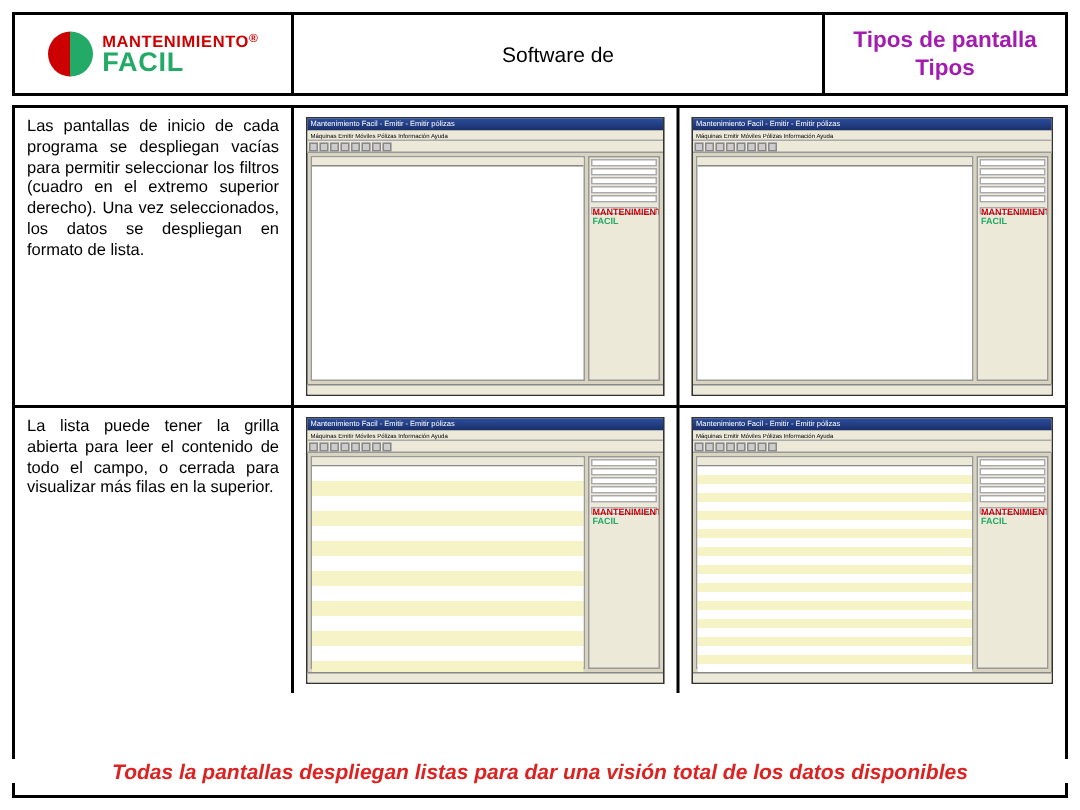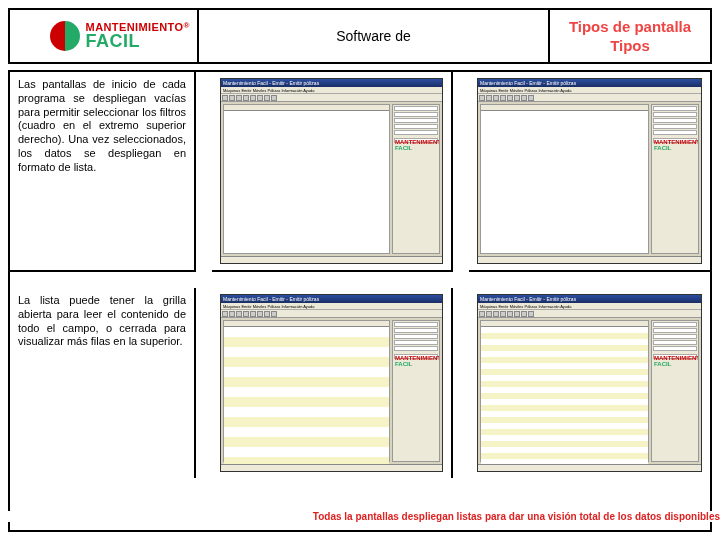--- a/index.html
+++ b/index.html
@@ -22,45 +22,45 @@
     border: 2px solid #000;
   }
   .header-cell {
     border-right: 2px solid #000;
     display: flex;
     align-items: center;
     justify-content: center;
     padding: 4px;
   }
   .header-cell:last-child { border-right: none; }
-  .logo-cell { width: 157px; margin-left: 32px; }
+  .logo-cell { width: 186px; }
   .center-cell { flex: 1; flex-direction: column; line-height: 1.3; font-size: 14px; }
   .right-cell { width: 160px; flex-direction: column; line-height: 1.3; }
-  .right-cell span { color: #ef4444; font-weight: bold; font-size: 15px; }
+  .right-cell span { color: #a21caf; font-weight: bold; font-size: 15px; }
 
   .logo {
     display: flex; align-items: center; gap: 6px;
     font-weight: bold; font-size: 12px;
   }
   .logo .text-stack { line-height: 0.95; }
   .logo .t1 { color: #c00; font-size: 11px; letter-spacing: .4px; }
   .logo .t2 { color: #2a6; font-size: 18px; font-weight: 900; letter-spacing: .5px; }
   .logo .reg { color: #c00; font-size: 8px; vertical-align: top; }
   .gear-ph {
     width: 30px; height: 30px; border-radius: 50%;
     background: conic-gradient(#2a6 0 50%, #c00 50% 100%);
     position: relative;
   }
 
   
   .main {
     display: grid;
     grid-template-columns: 186px 1fr 1fr;
     grid-template-rows: 200px 190px;
-    gap: 16px;
+    gap: 0;
     margin: 6px 8px 0 8px;
     border: 2px solid #000;
     height: 462px;
   }
   .main > div {
     border-right: 2px solid #000;
     border-bottom: 2px solid #000;
     padding: 6px 8px;
     overflow: hidden;
   }
@@ -118,25 +118,26 @@
     height: 7px; background: #ece9d8; border-top: 1px solid #888;
   }
   .app .minilogo {
     font-size: 6px; font-weight: bold; line-height:1; margin-top:2px;
   }
   .app .minilogo .a{color:#c00;} .app .minilogo .b{color:#2a6;}
 
   .footer-line {
     position: absolute;
     left: 0; right: 0; bottom: 18px;
-    text-align: right;
-    font-size: 10px;
+    text-align: center;
+    font-size: 14px;
     font-weight: bold;
     background: linear-gradient(#fff, #fff) padding-box,
                 linear-gradient(#fff, #fff);
+    font-style: italic;
   }
   .footer-line span {
     color: #d22;
     text-shadow: 0 0 0 #fff;
   }
 </style>
 </head>
 <body>
 
 <div class="header">

